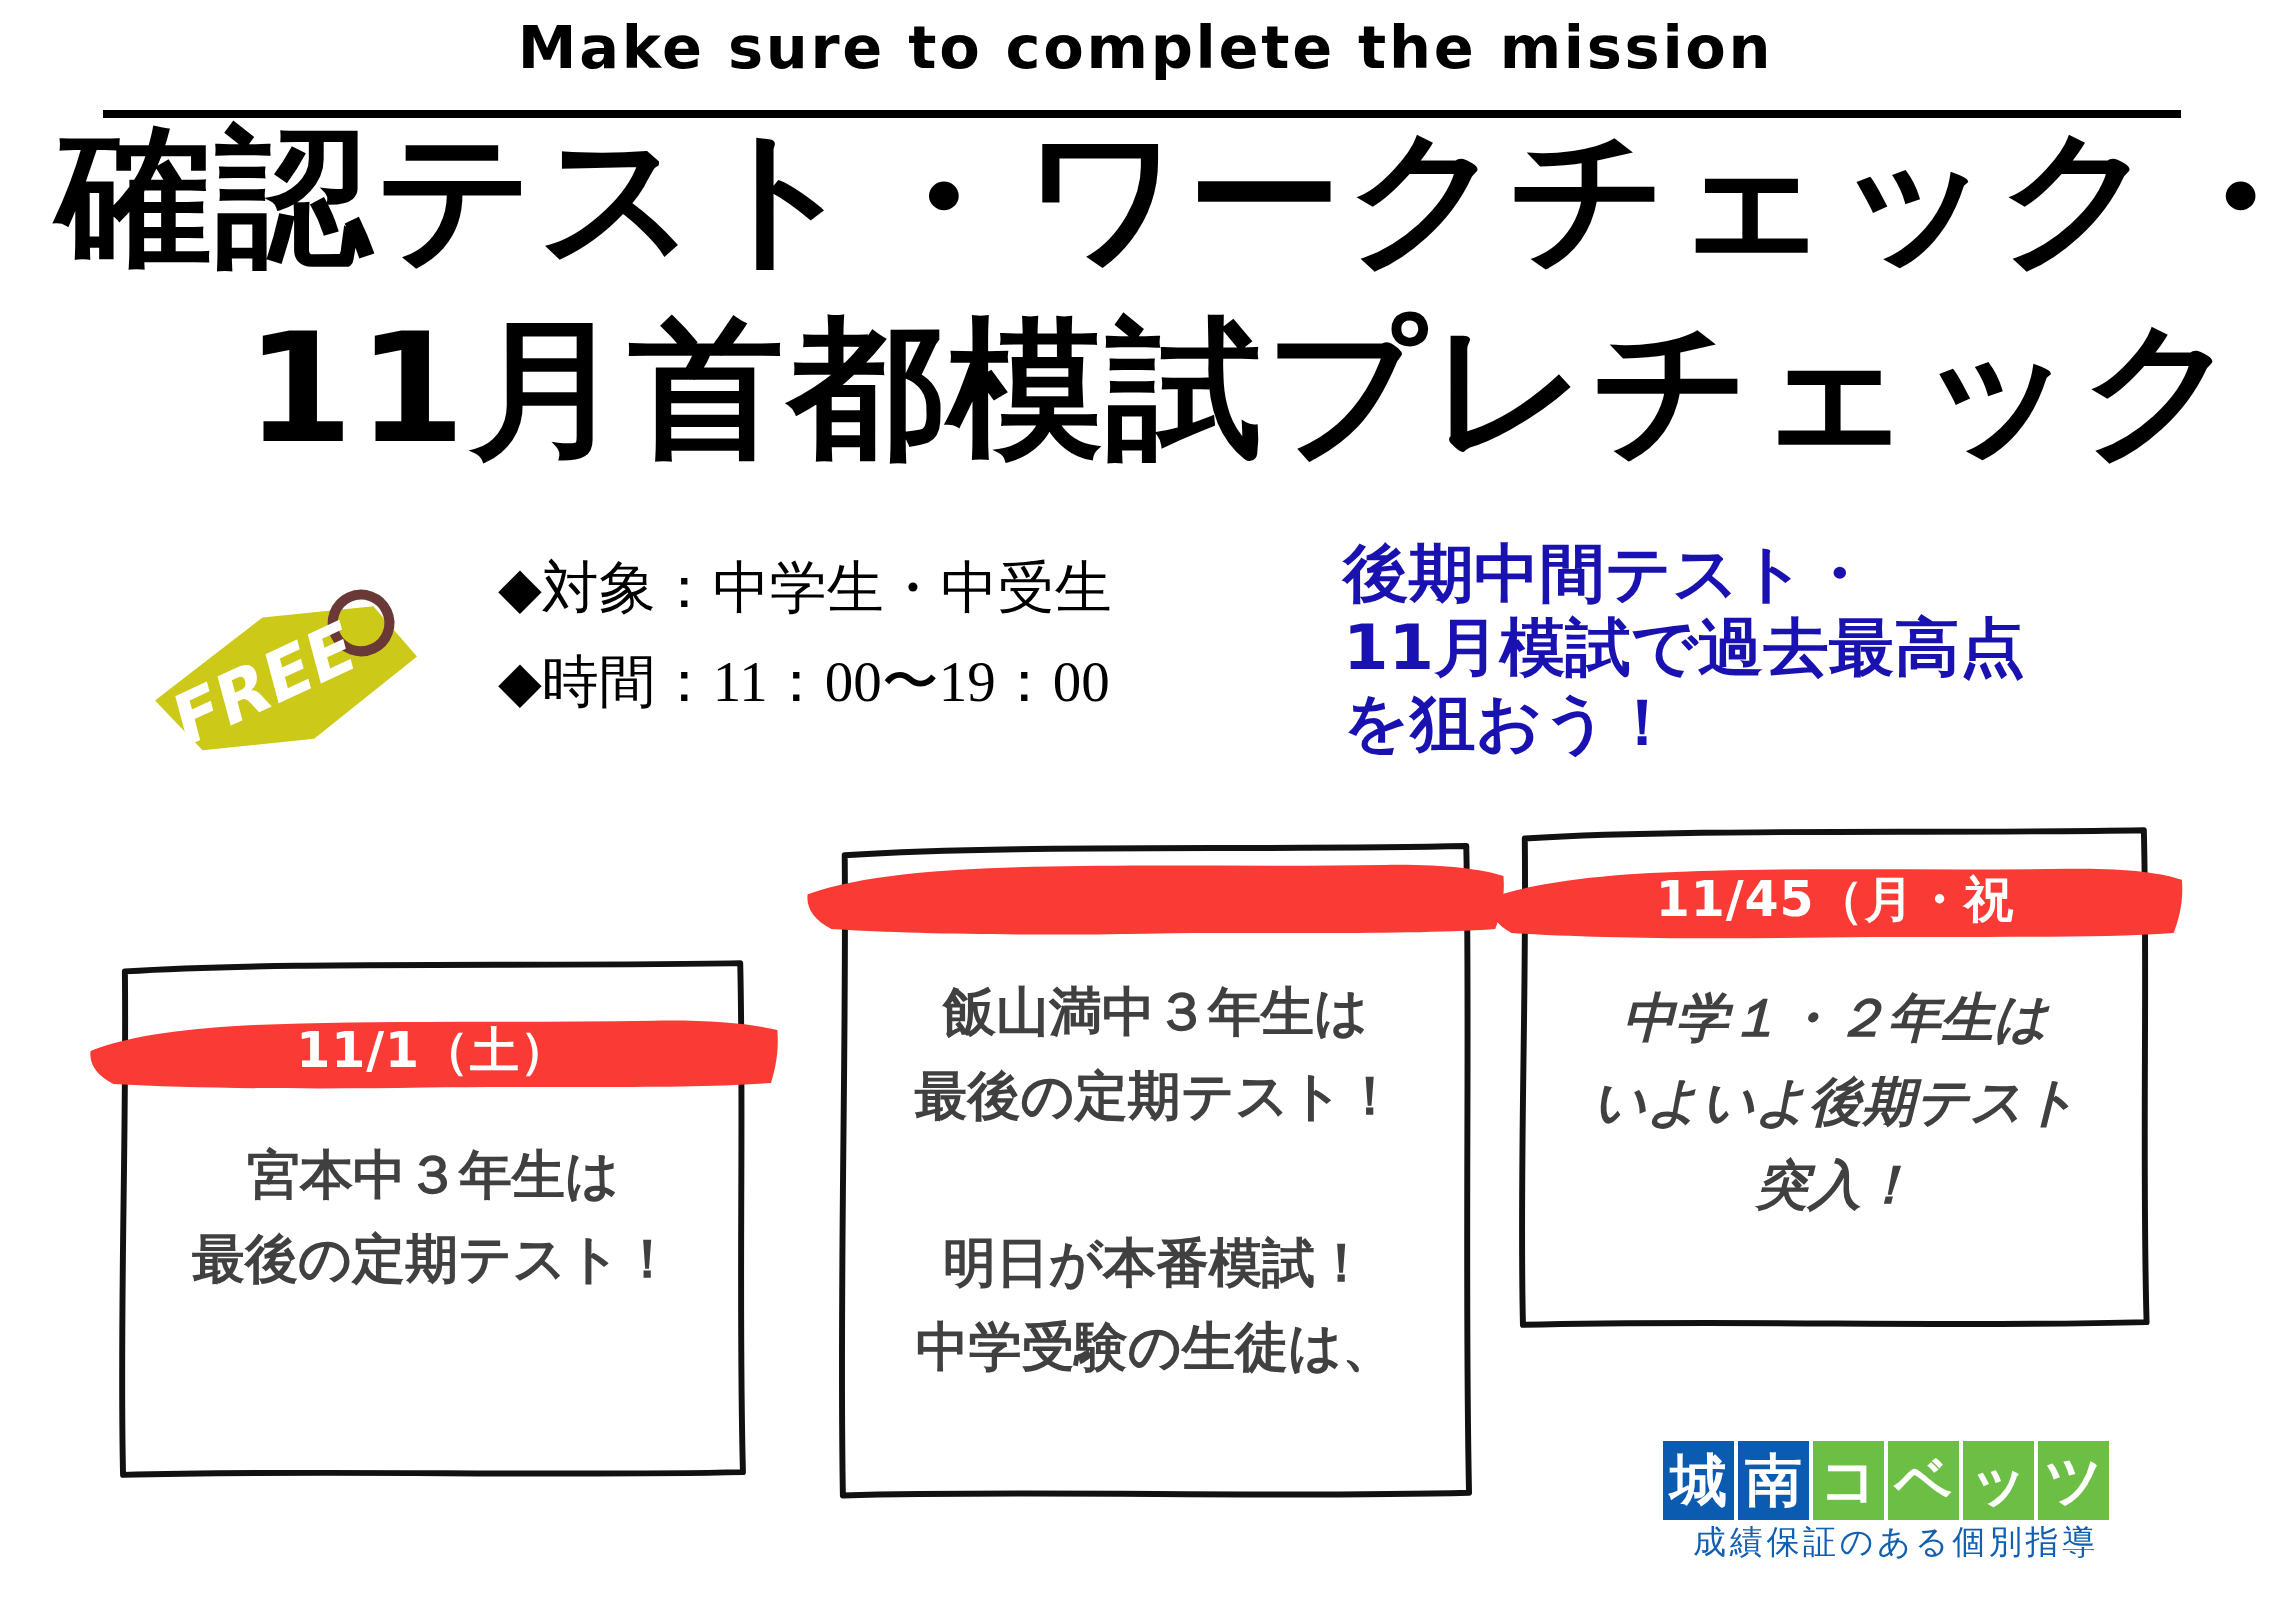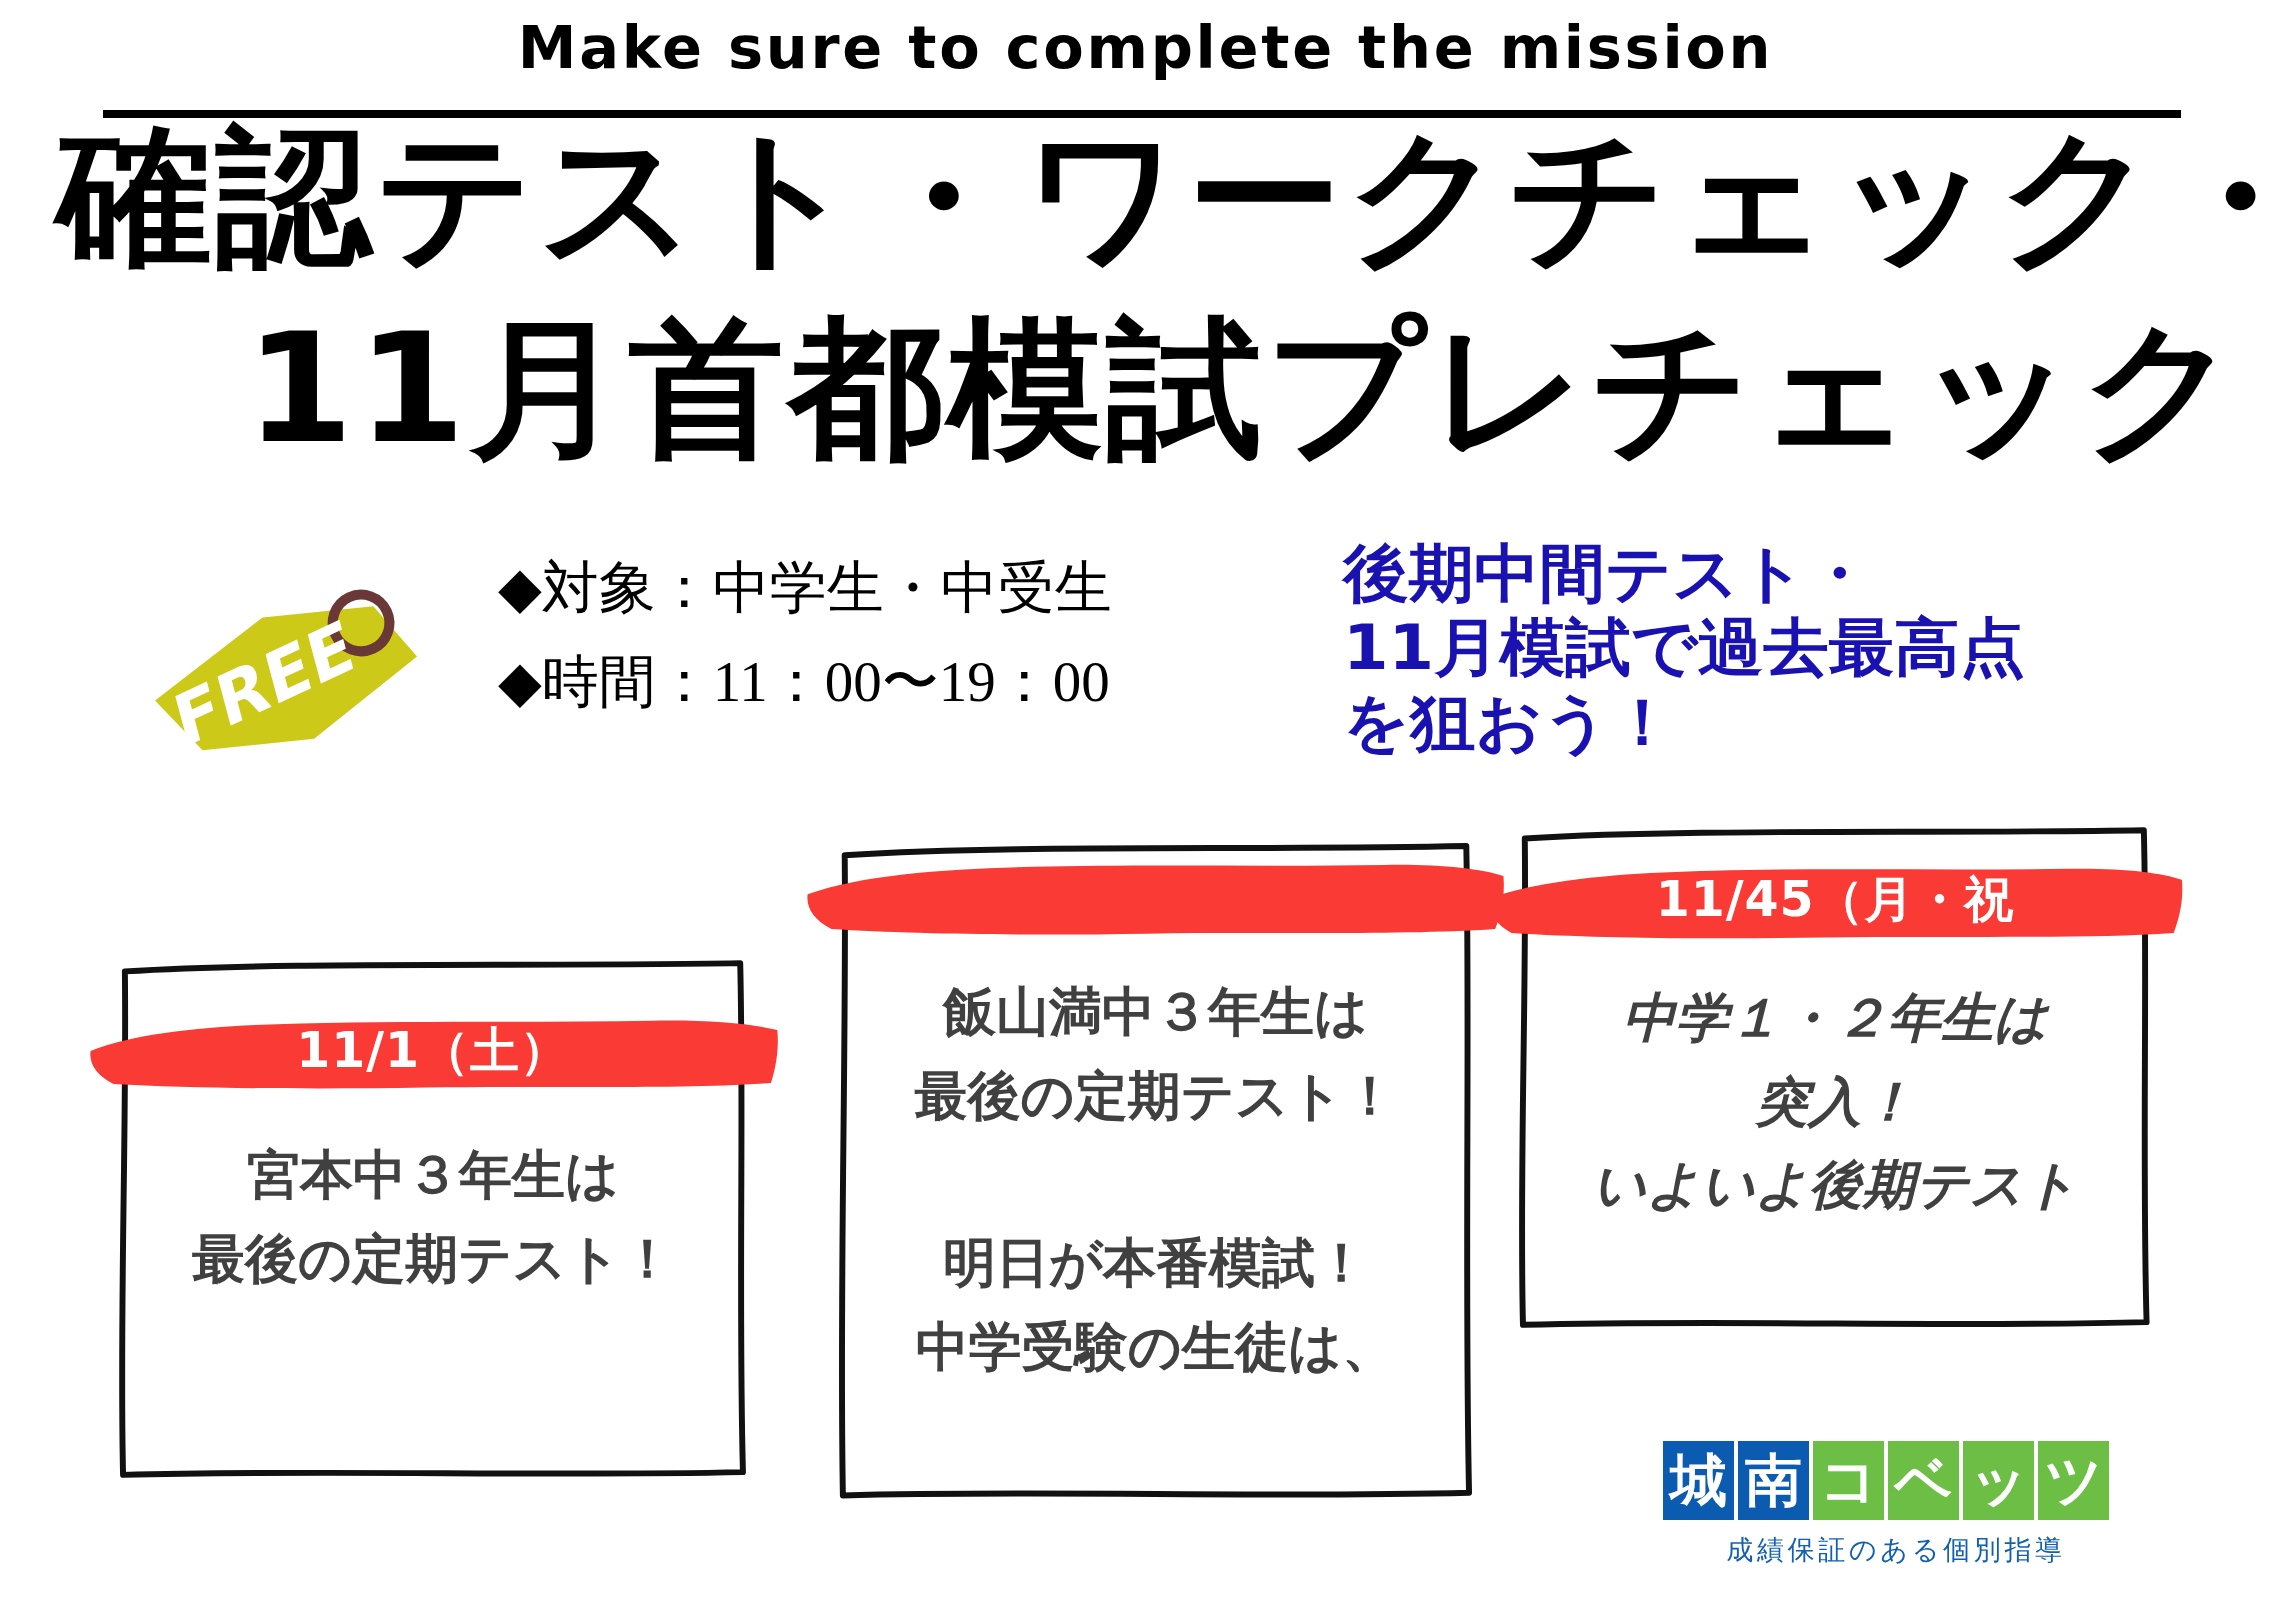--- a/index.html
+++ b/index.html
@@ -199,24 +199,23 @@
     justify-content: center;
     color: #fff;
     font-family: "DejaVu Sans", sans-serif;
     font-weight: 700;
     font-size: 57px;
     line-height: 1;
   }
   .logo-tile.blue  { background: #0b5bb0; }
   .logo-tile.green { background: #6cbe45; }
   .logo-tagline {
-    margin-top: 12px;
     text-align: center;
     font-family: "DejaVu Sans", sans-serif;
-    font-size: 27px;
+    font-size: 33px;
     letter-spacing: 3.7px;
     color: #1160b0;
     white-space: nowrap;
   }
 </style>
 </head>
 <body>
 
 <div id="poster">
 
@@ -306,22 +305,22 @@
       <svg viewBox="0 0 1535 190" preserveAspectRatio="none" xmlns="http://www.w3.org/2000/svg">
         <path d="M 10 92 C 135 48, 320 36, 500 32 C 745 26, 1025 32, 1275 28
                  C 1395 26, 1480 36, 1526 52 C 1530 98, 1520 136, 1508 168
                  C 1305 182, 1005 174, 745 178 C 505 182, 245 180, 58 168
                  C 22 148, 6 122, 10 92 Z" fill="#f93a35"></path>
       </svg>
     </div>
     <div class="brush-label">11/45（月・祝</div>
     <div class="card-body">
       <p>中学１・２年生は</p>
+      <p>いよいよ後期テスト</p>
       <p>突入！</p>
-      <p>いよいよ後期テスト</p>
     </div>
   </div>
 
   <div class="logo">
     <div class="logo-tiles">
       <div class="logo-tile blue">城</div>
       <div class="logo-tile blue">南</div>
       <div class="logo-tile green">コ</div>
       <div class="logo-tile green">ベ</div>
       <div class="logo-tile green">ッ</div>

